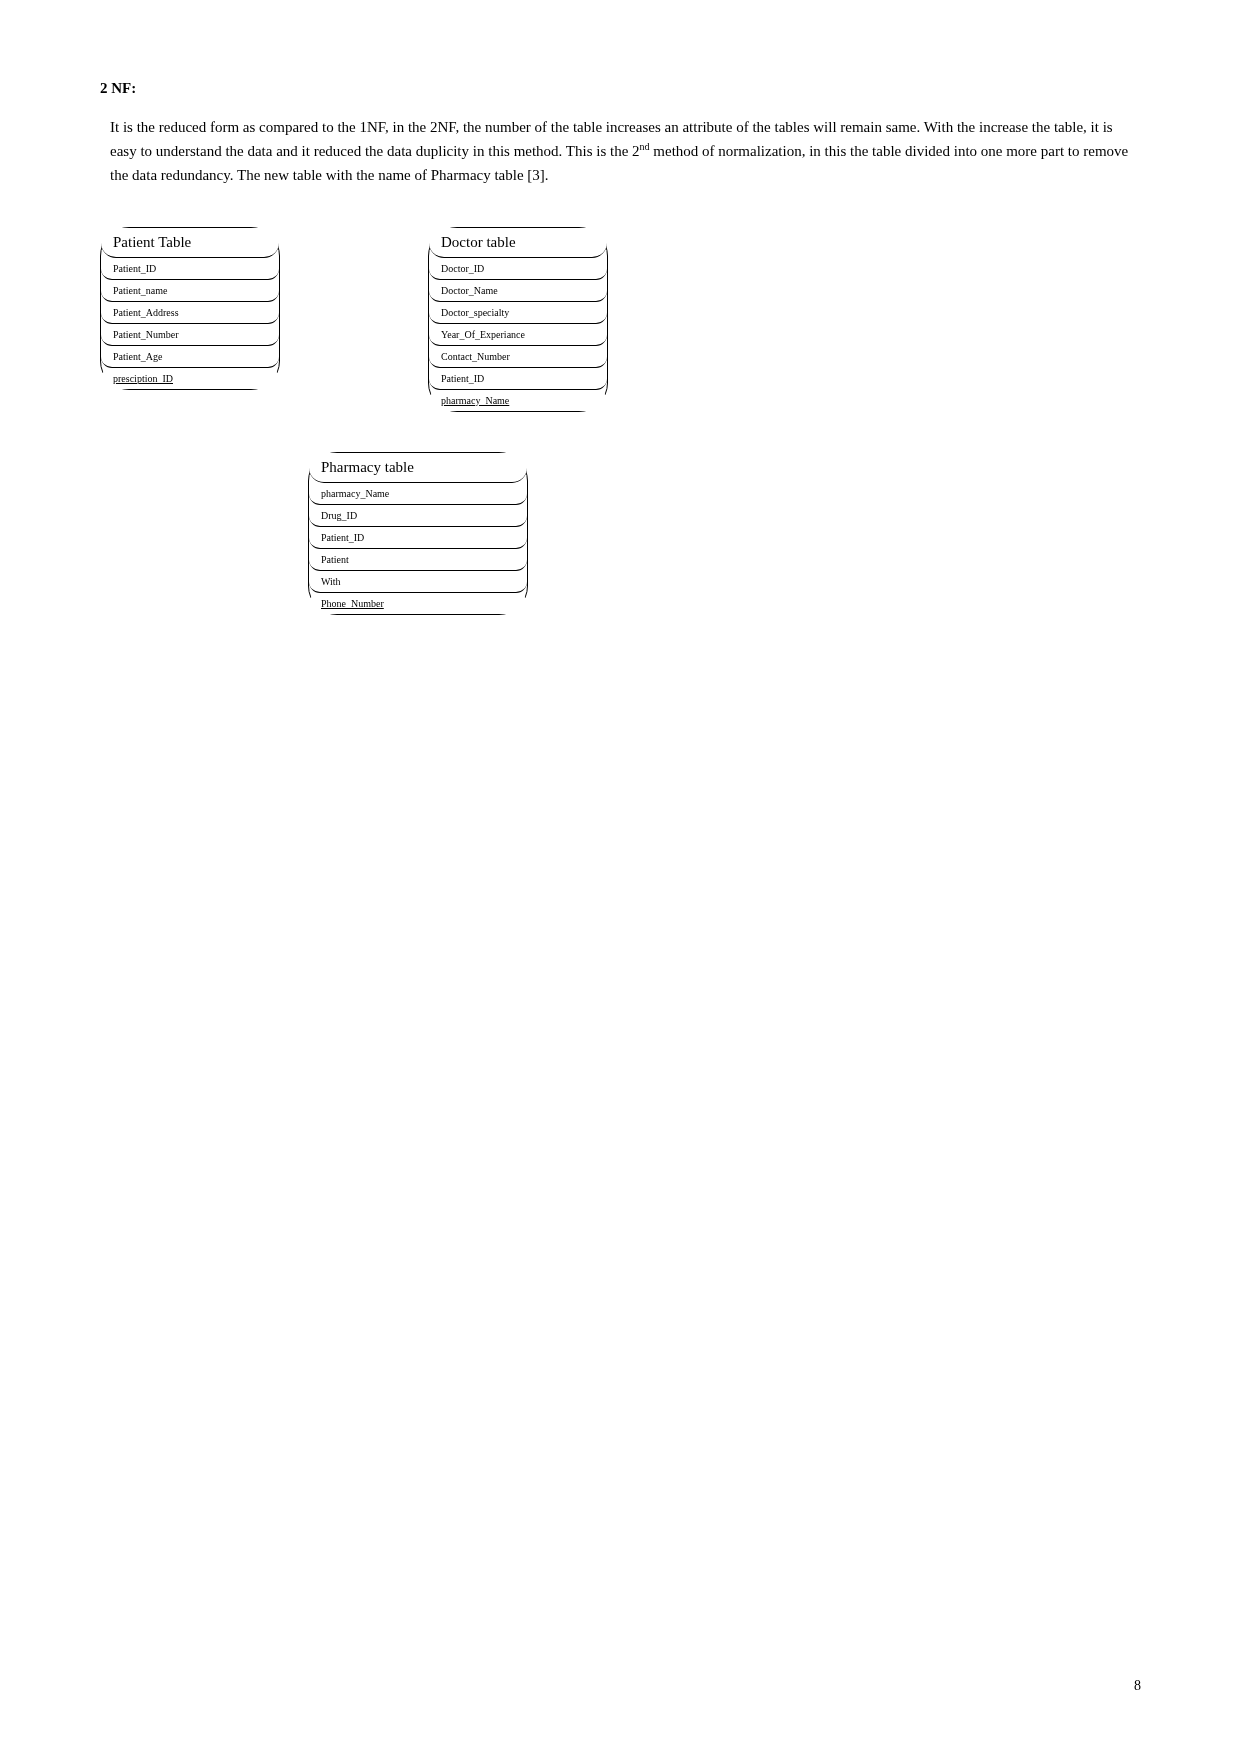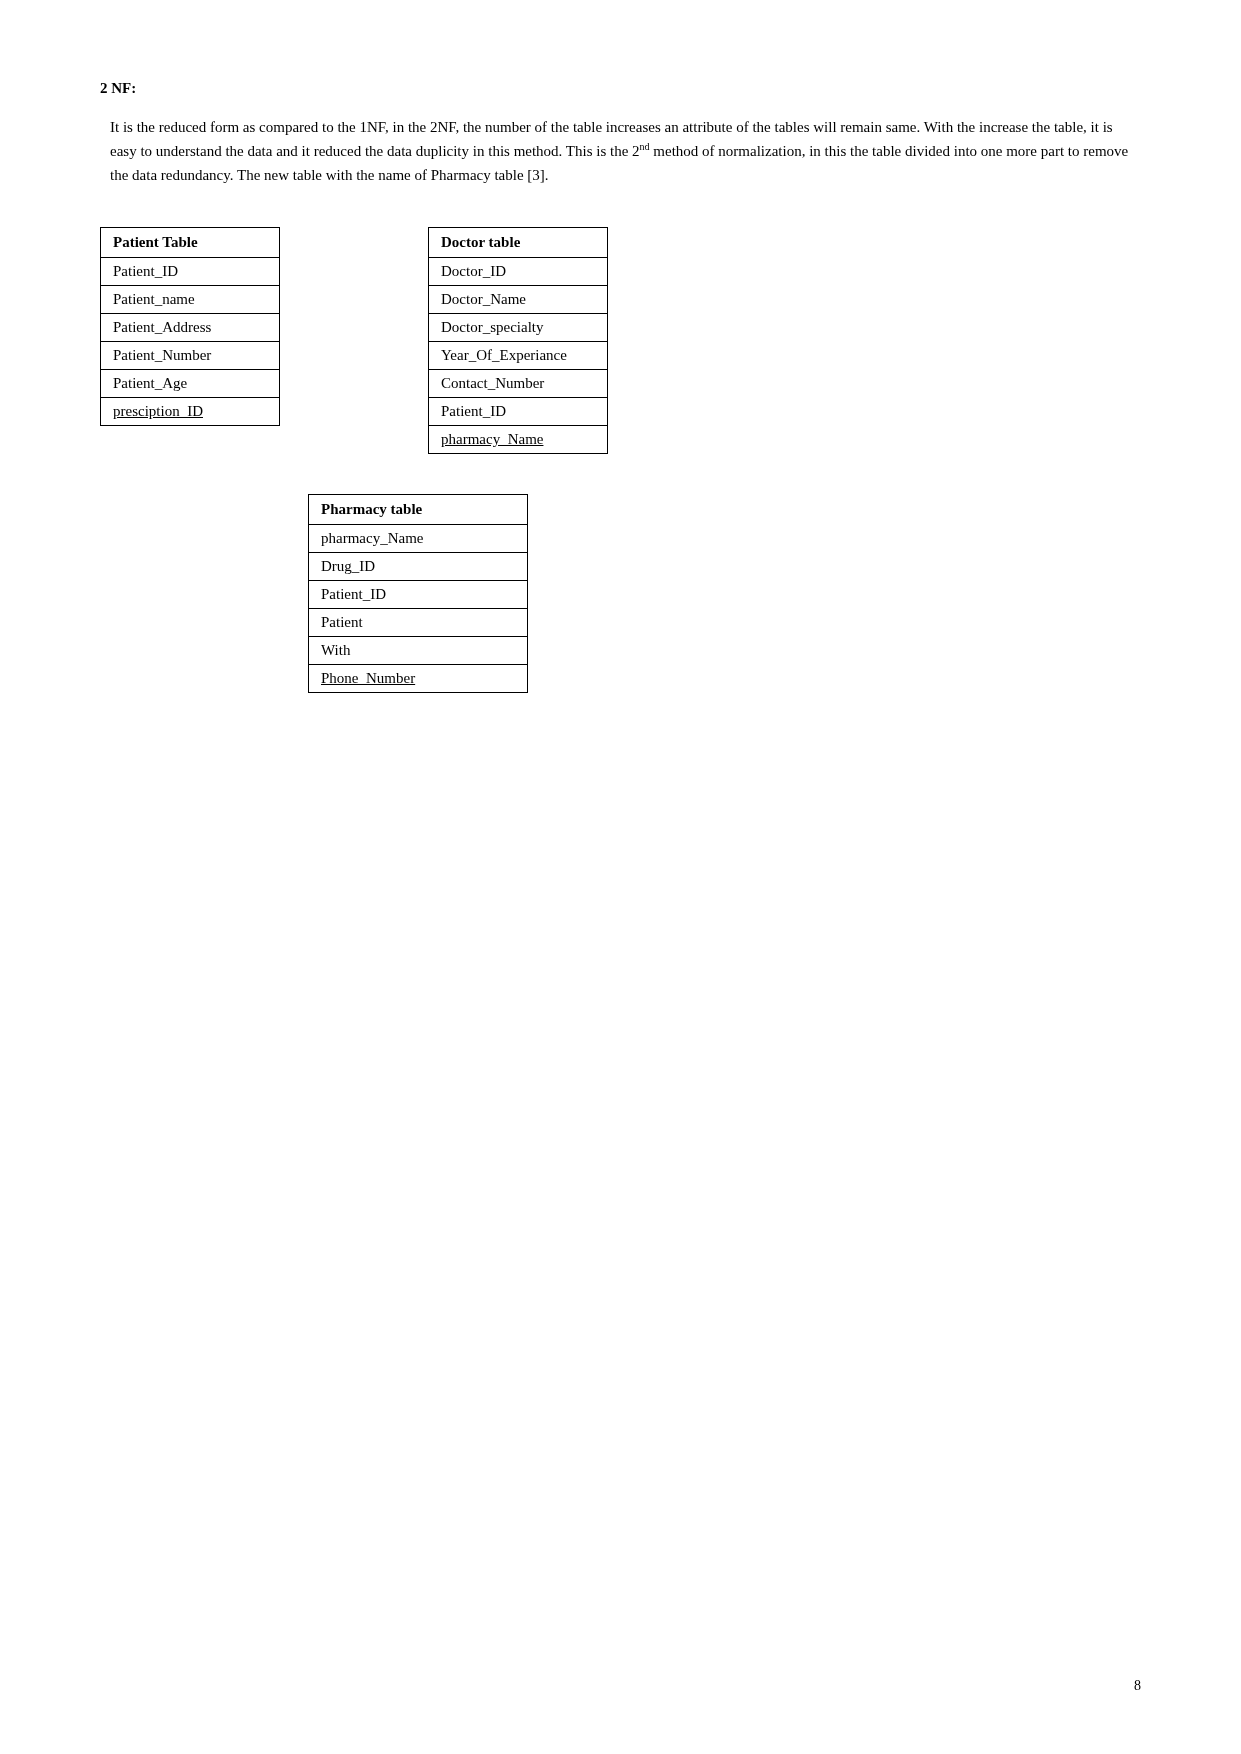--- a/index.html
+++ b/index.html
@@ -1,18 +1,19 @@
 <!DOCTYPE html>
 <html><head>
   <meta charset="utf-8">
   <style>
     * {
       margin: 0;
       padding: 0;
       box-sizing: border-box;
+      border-radius: 29px;
     }
 
     body {
       background: #ffffff;
       font-family: 'Times New Roman', Times, serif;
       font-size: 15px;
       color: #000000;
       width: 1241px;
       min-height: 1754px;
       position: relative;
@@ -58,31 +59,31 @@
       align-items: flex-start;
     }
 
     .db-table {
       border: 1.5px solid #000;
       min-width: 180px;
       border-collapse: collapse;
     }
 
     .db-table .table-header {
-      font-weight: bold;
+      font-weight: normal;
       padding: 6px 12px;
       border-bottom: 1.5px solid #000;
       background: #fff;
       font-size: 15px;
     }
 
     .db-table .table-row {
       padding: 5px 12px;
       border-bottom: 1px solid #000;
-      font-size: 15px;
+      font-size: 10px;
       background: #fff;
     }
 
     .db-table .table-row:last-child {
       border-bottom: none;
       text-decoration: underline;
     }
 
     .page-number {
       position: absolute;

